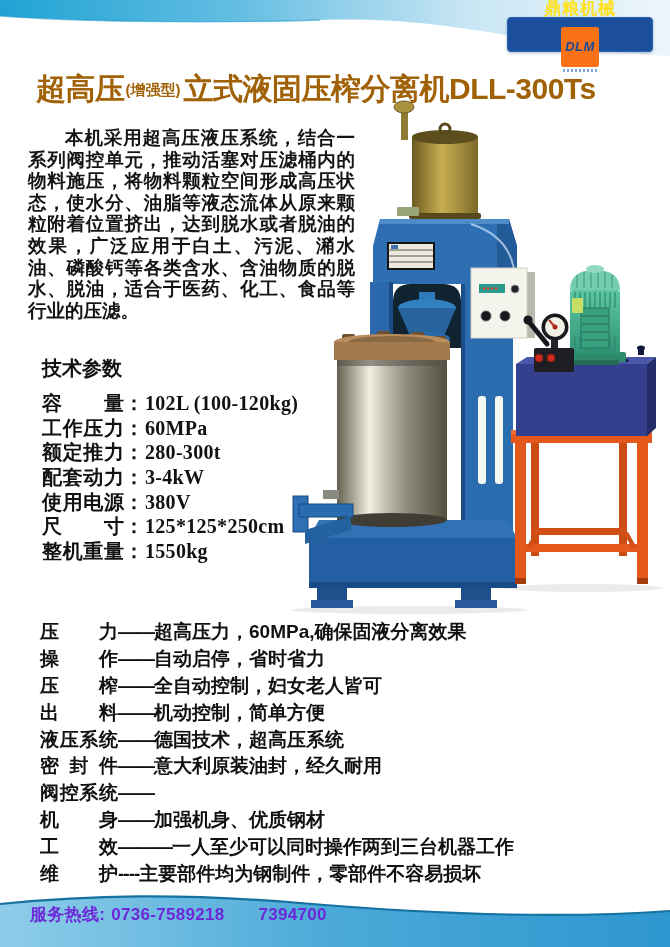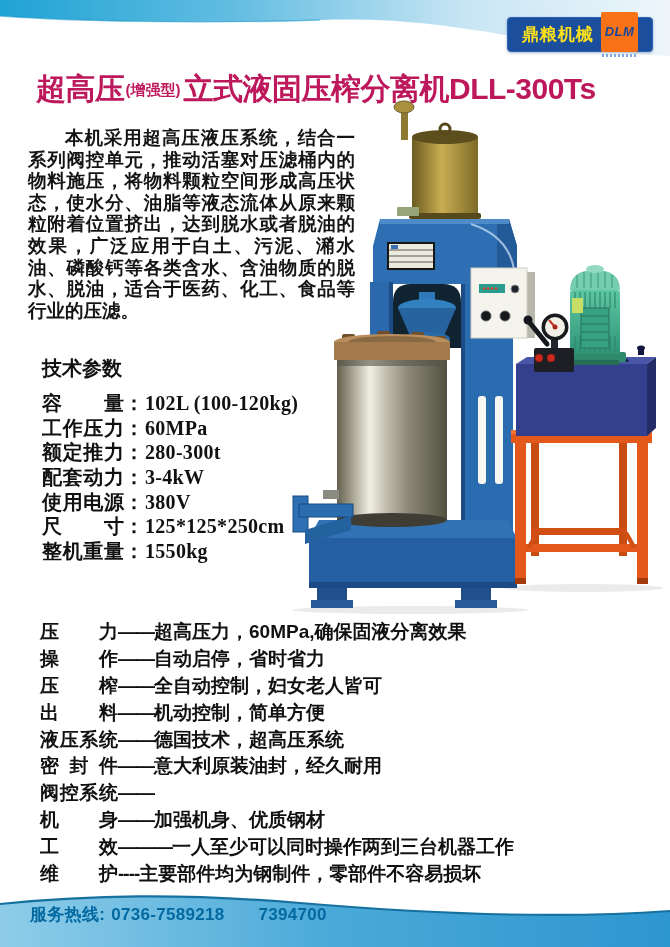--- a/index.html
+++ b/index.html
@@ -7,36 +7,36 @@
     position:relative;width:670px;height:947px;background:#ffffff;overflow:hidden;
     font-family:"Liberation Sans","DejaVu Sans",sans-serif;color:#111;
   }
   svg{display:block;}
   
   .header-band{position:absolute;top:0;left:0;}
   .logo{
     position:absolute;top:17px;left:507px;width:146px;height:35px;
     background:#1b4f9e;border-radius:4px;display:flex;align-items:center;
     justify-content:center;gap:7px;box-shadow:0 1px 3px rgba(0,40,90,.35);
-    border:1px solid #2a62b5;box-sizing:border-box;
+    border:1px solid #2a62b5;box-sizing:border-box;flex-direction:column;
   }
   .logo-brand{color:#ffe11a;font-weight:bold;font-size:17px;letter-spacing:1px;white-space:nowrap;}
   .logo-badge-wrap{display:flex;flex-direction:column;align-items:center;gap:2px;}
   .logo-badge{
     background:#f97316;color:#17489b;font-weight:bold;font-style:italic;
     font-size:13px;line-height:16px;padding:12px 4px;border-radius:2px;letter-spacing:.5px;
   }
   .logo-sub{
     width:34px;height:3px;
     background:repeating-linear-gradient(90deg,#7fa8e0 0 2px,transparent 2px 4px);
   }
   
   .title{
     position:absolute;top:70px;left:36px;width:620px;white-space:nowrap;
-    color:#be185d;font-weight:bold;letter-spacing:-0.5px;line-height:38px;
+    color:#a16207;font-weight:bold;letter-spacing:-0.5px;line-height:38px;
   }
   .t-big{font-size:30px;}
   .t-small{font-size:15px;vertical-align:4px;margin:0 3px 0 1px;letter-spacing:0;}
   
   .intro{
     position:absolute;top:127px;left:28px;width:327px;
     font-size:18.5px;line-height:21.6px;font-weight:600;
     text-align:justify;text-indent:2em;margin:0;color:#141414;
   }
   
@@ -51,21 +51,21 @@
   .feature-row{font-size:19px;font-weight:bold;height:26.8px;display:flex;align-items:center;white-space:nowrap;}
   .f-label{display:inline-block;width:78px;flex:none;text-align:justify;text-align-last:justify;}
   .f-dash{flex:none;letter-spacing:-1px;}
   .f-text{flex:none;}
   
   .machine{position:absolute;left:285px;top:96px;}
   
   .footer-band{position:absolute;left:0;bottom:0;}
   .footer-text{
     position:absolute;left:30px;top:903px;font-size:17px;font-weight:bold;
-    color:#0369a1;white-space:nowrap;letter-spacing:.3px;
+    color:#6d28d9;white-space:nowrap;letter-spacing:.3px;
   }
   .footer-text .phone2{margin-left:34px;}
   .footer-text .phone1{margin-left:6px;}
 </style>
 </head>
 <body>
 
 <div class="page">
 
   <svg class="header-band" width="670" height="64" viewBox="0 0 670 64">

